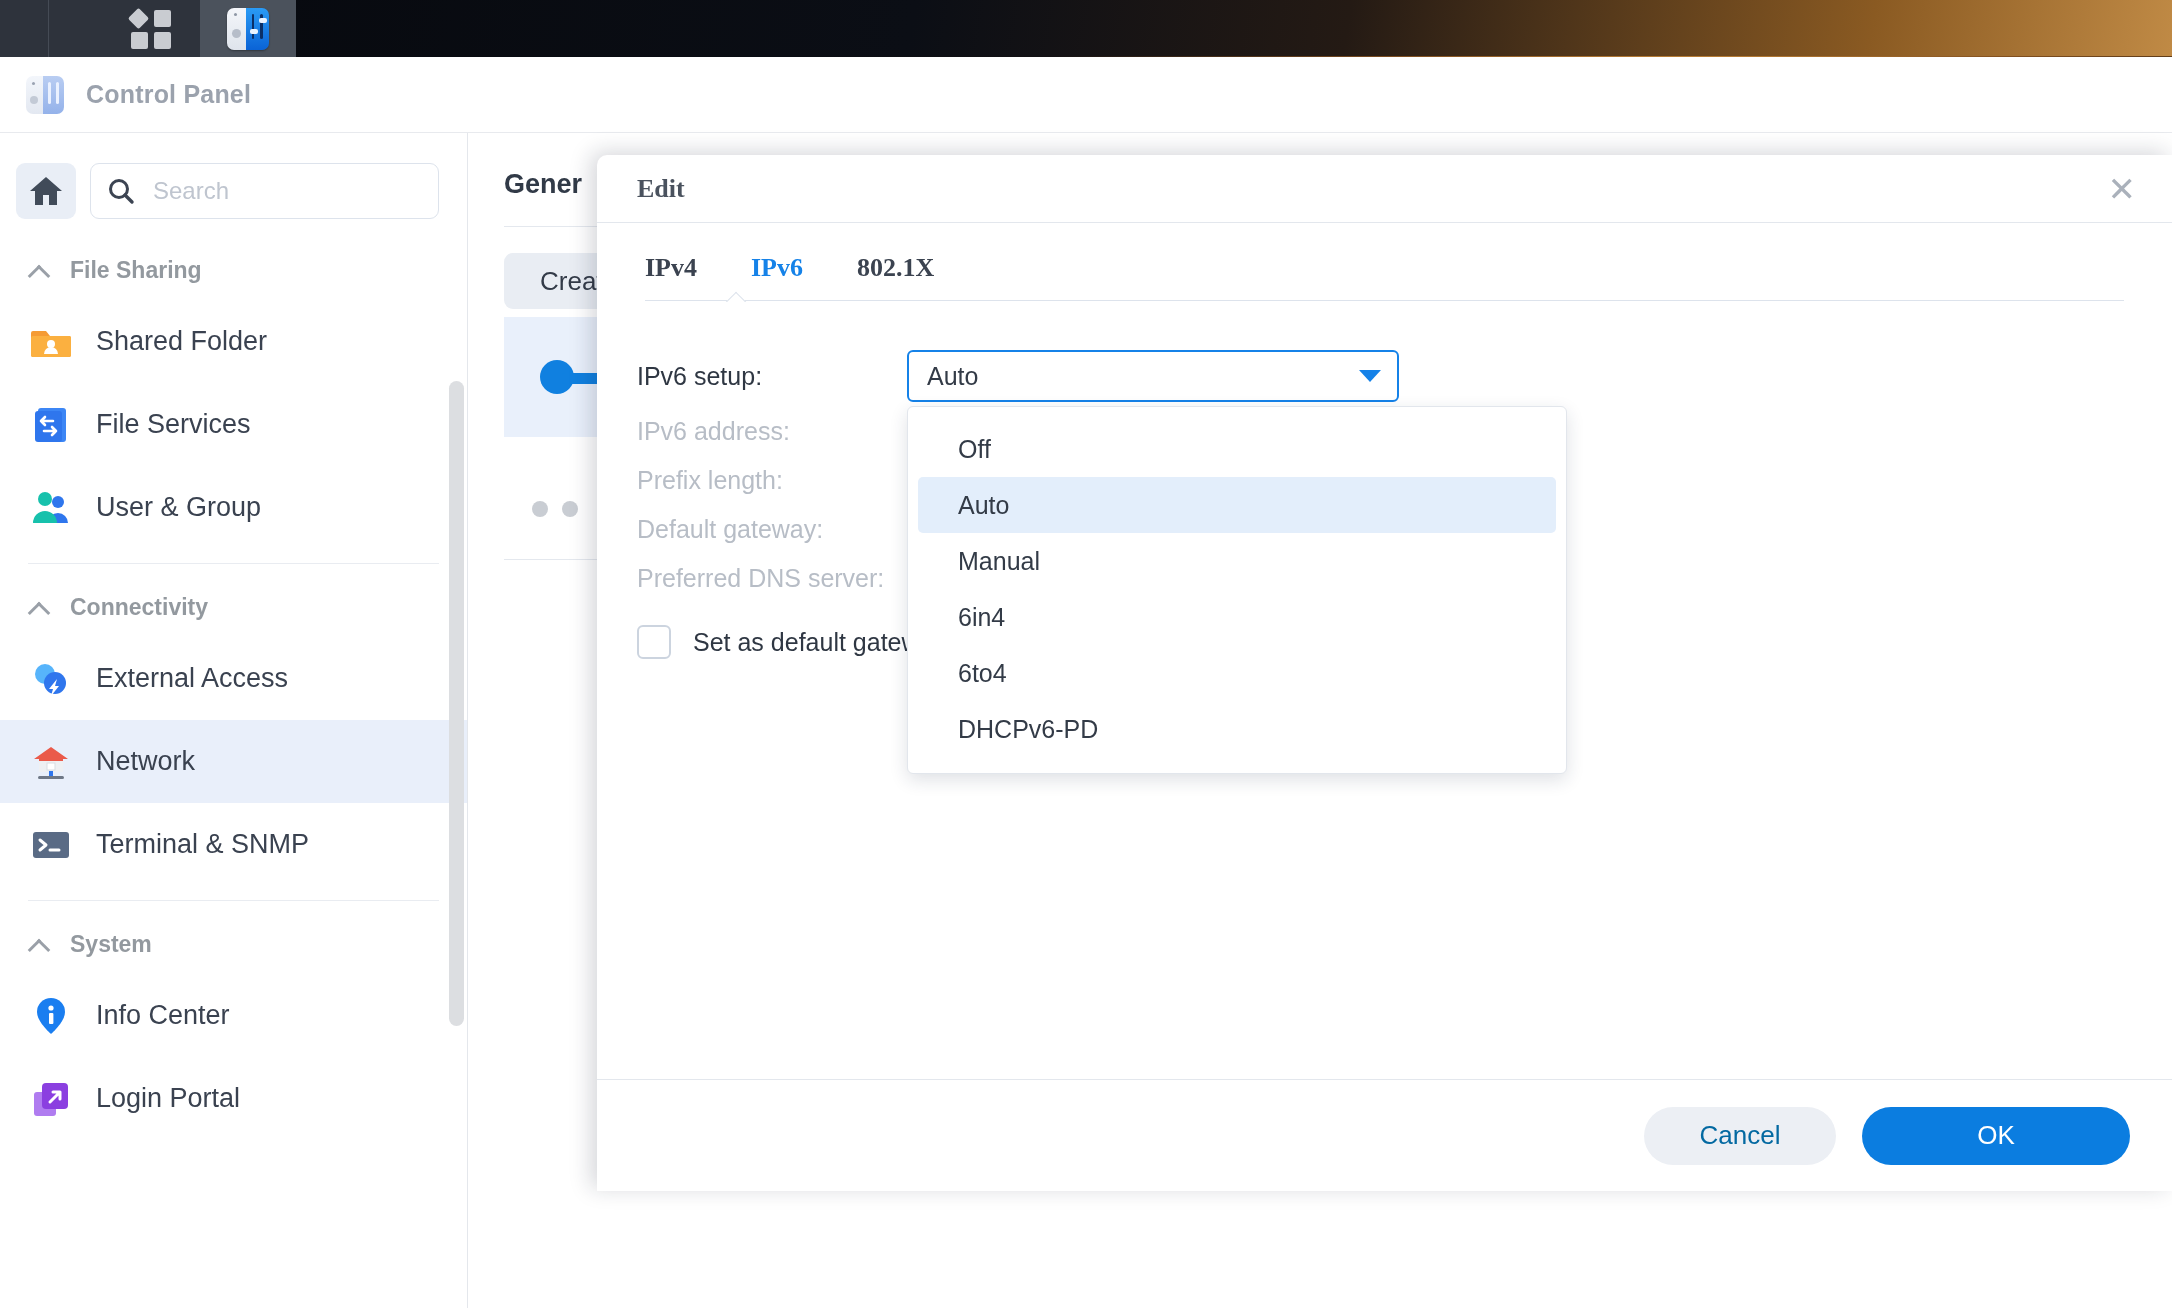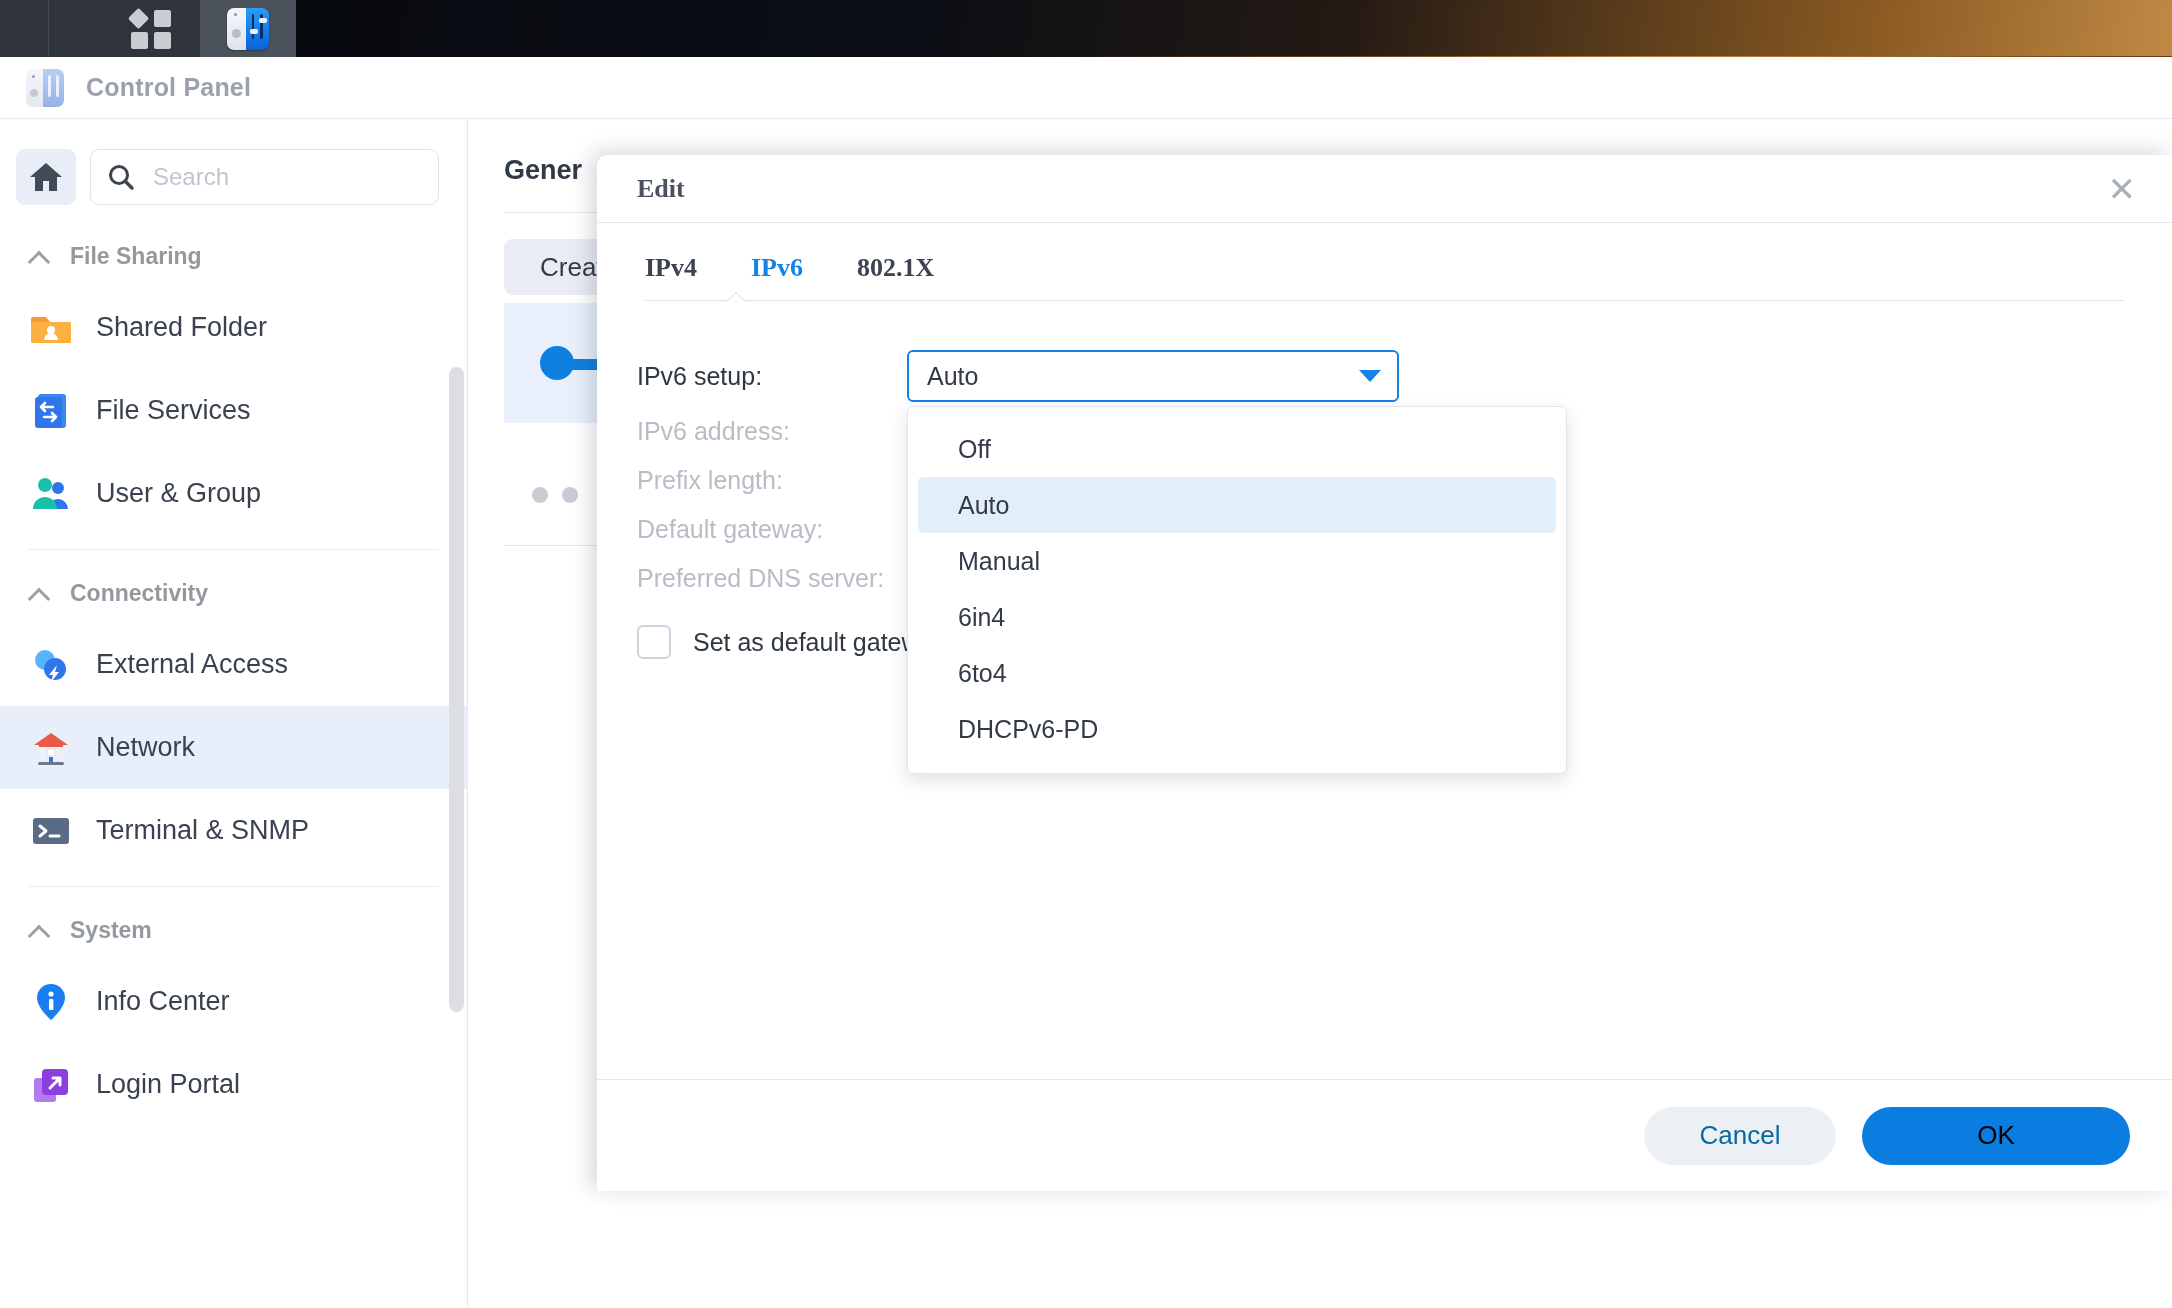--- a/index.html
+++ b/index.html
@@ -63,21 +63,21 @@
   .icon-cp .r .k1,.icon-cp .r .k2{position:absolute;width:8px;height:5px;border-radius:2px;background:#eaf3ff;}
   .icon-cp .r .k1{left:18%;top:52%;}
   .icon-cp .r .k2{left:55%;top:26%;}
 
   
   #window {
     position: absolute; left: 0; top: 57px; width: 2172px; height: 1251px;
     background: #ffffff; z-index: 10; overflow: hidden;
   }
   #titlebar {
-    height: 62px; display: flex; align-items: center; gap: 22px;
+    height: 76px; display: flex; align-items: center; gap: 22px;
     padding-left: 26px; background:#fff;
     border-bottom: 1px solid #e8eaee;
   }
   .title-icon { width: 38px; height: 38px; border-radius:7px; overflow:hidden; display:flex;}
   .title-icon .l{width:45%;background:linear-gradient(180deg,#f3f6fb,#e3e8f1);position:relative;}
   .title-icon .r{width:55%;background:linear-gradient(180deg,#b9cdf2,#94b2ea);position:relative;}
   .title-icon .l::before{content:"";position:absolute;left:38%;top:16%;width:3px;height:3px;border-radius:50%;background:#9aa3b2;}
   .title-icon .l::after{content:"";position:absolute;left:24%;top:53%;width:8px;height:8px;border-radius:50%;background:#c3cad6;}
   .title-icon .r .s1,.title-icon .r .s2{position:absolute;width:2.5px;background:#eaf1ff;border-radius:2px;}
   .title-icon .r .s1{left:25%;top:17%;height:58%;}
@@ -214,21 +214,21 @@
   .chk-label{ font-size:25px;color:#2f3743;}
   #dlg-foot{
     height: 112px; border-top:1px solid #e3e7ed; display:flex; align-items:center;
     justify-content:flex-end; gap: 26px; padding-right: 42px;
   }
   .btn{
     height:58px; border-radius:29px; display:flex; align-items:center; justify-content:center;
     font-size:26px; min-width:192px; padding: 0 30px;
   }
   .btn-cancel{ background:#eceff4; color:#0369a1; }
-  .btn-ok{ background:#0b7de0; color:#000000; min-width:268px;}
+  .btn-ok{ background:#0b7de0; color:#ffffff; min-width:268px;}
 </style>
 </head>
 <body>
 
 <div id="desktop"></div>
 
 <div id="taskbar">
   <div class="tb-group">
     <div class="tb-div"></div>
     <div class="tb-btn">

